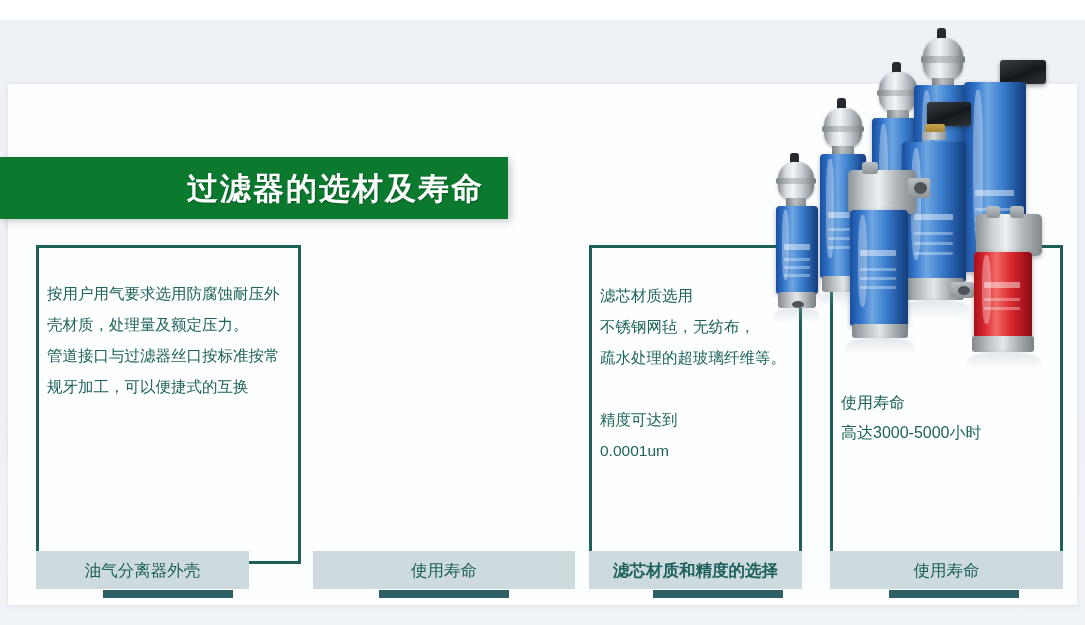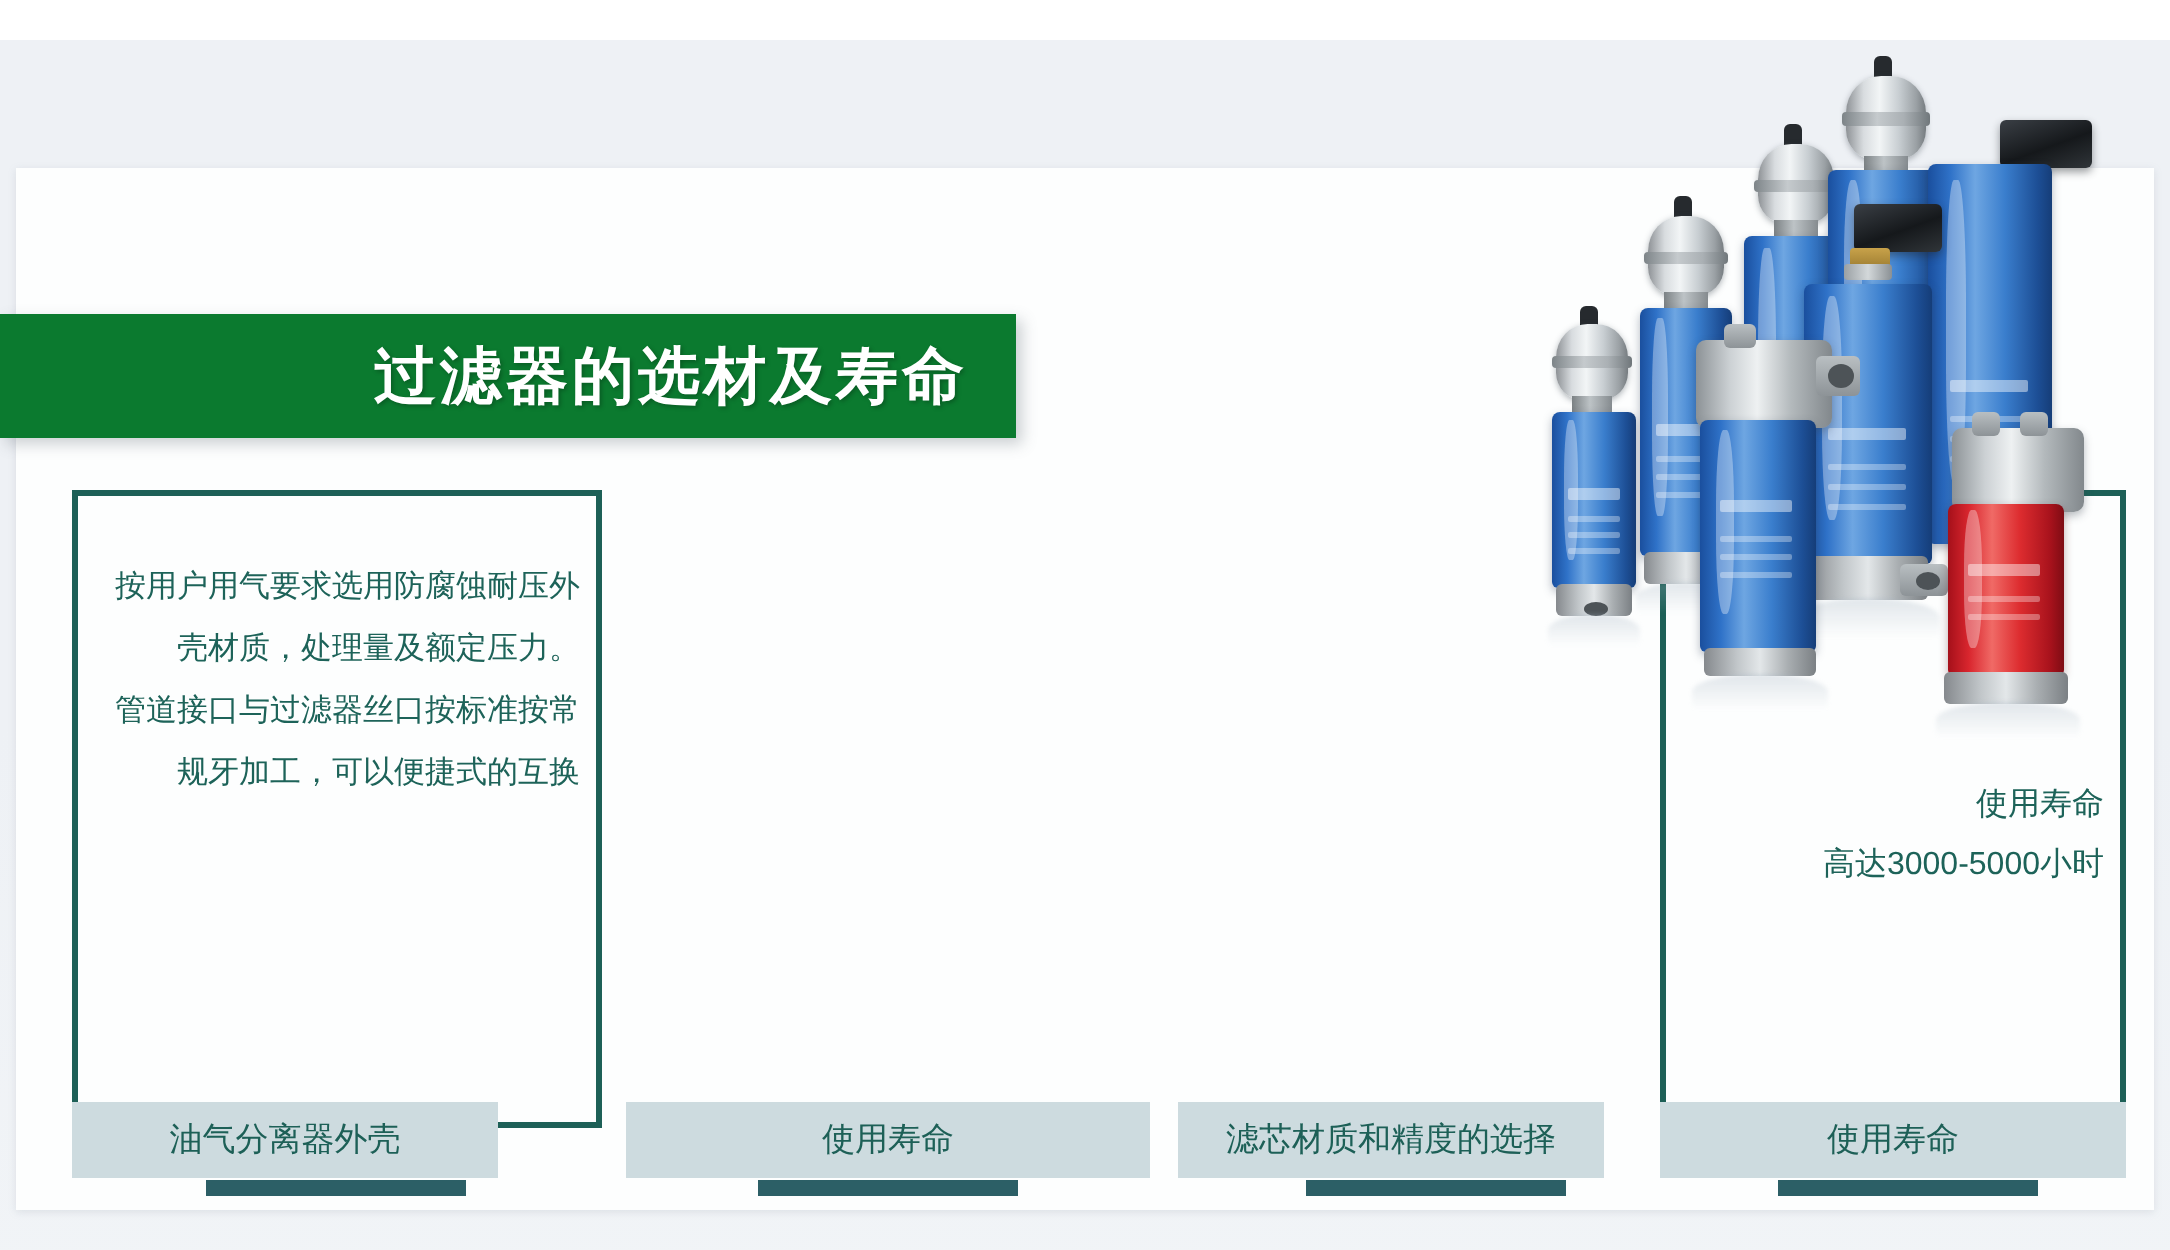--- a/index.html
+++ b/index.html
@@ -80,21 +80,21 @@
   .col-1 { left: 313px; width: 262px; }
   .col-2 { left: 589px; width: 213px; }
   .col-3 { left: 830px; width: 233px; }
 
   .col-body {
     position: absolute;
     left: 0;
     right: 0;
     top: 30px;
     padding: 0 8px;
-    text-align: right;
+    text-align: left;
     color: #1d6359;
     font-size: 15.5px;
     line-height: 31px;
     white-space: pre-line;
     box-sizing: border-box;
   }
   .col-3 .col-body {
     top: 140px;
     font-size: 16px;
     line-height: 30px;
@@ -123,21 +123,21 @@
   }
   .tab-underline {
     position: absolute;
     height: 8px;
     background: #2c5f66;
     z-index: 8;
   }
 
   .tab-0 { left: 36px;  top: 531px; width: 213px; }
   .tab-1 { left: 313px; top: 531px; width: 262px; }
-  .tab-2 { left: 589px; top: 531px; width: 213px; }
+  .tab-2 { left: 589px; top: 531px; width: 213px; font-weight: bold; }
   .tab-3 { left: 830px; top: 531px; width: 233px; }
 
   .ul-0 { left: 103px; top: 570px; width: 130px; }
   .ul-1 { left: 379px; top: 570px; width: 130px; }
   .ul-2 { left: 653px; top: 570px; width: 130px; }
   .ul-3 { left: 889px; top: 570px; width: 130px; }
 
   
   .photo {
     position: absolute;
@@ -387,20 +387,28 @@
   </div>
 
   <div class="columns">
 
     <div class="col col-0">
       <div class="col-body">按用户用气要求选用防腐蚀耐压外壳材质，处理量及额定压力。
 管道接口与过滤器丝口按标准按常规牙加工，可以便捷式的互换</div>
     </div>
 
 
+    <div class="col col-2">
+      <div class="col-body">滤芯材质选用
+不锈钢网毡，无纺布，
+疏水处理的超玻璃纤维等。
+
+精度可达到
+0.0001um</div>
+    </div>
 
     <div class="col col-3">
       <div class="col-body">使用寿命
 高达3000-5000小时</div>
     </div>
 
   </div>
 
   <div class="tab tab-0">
     <div class="tab-label">油气分离器外壳</div>

